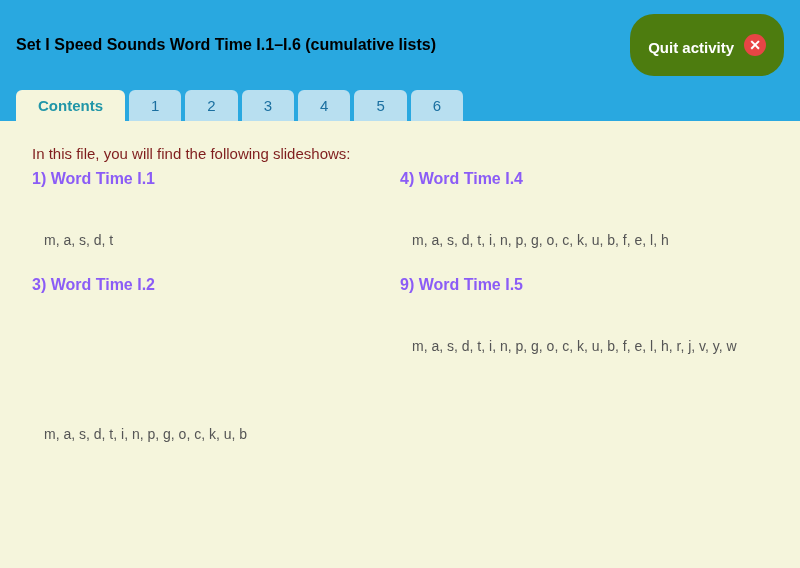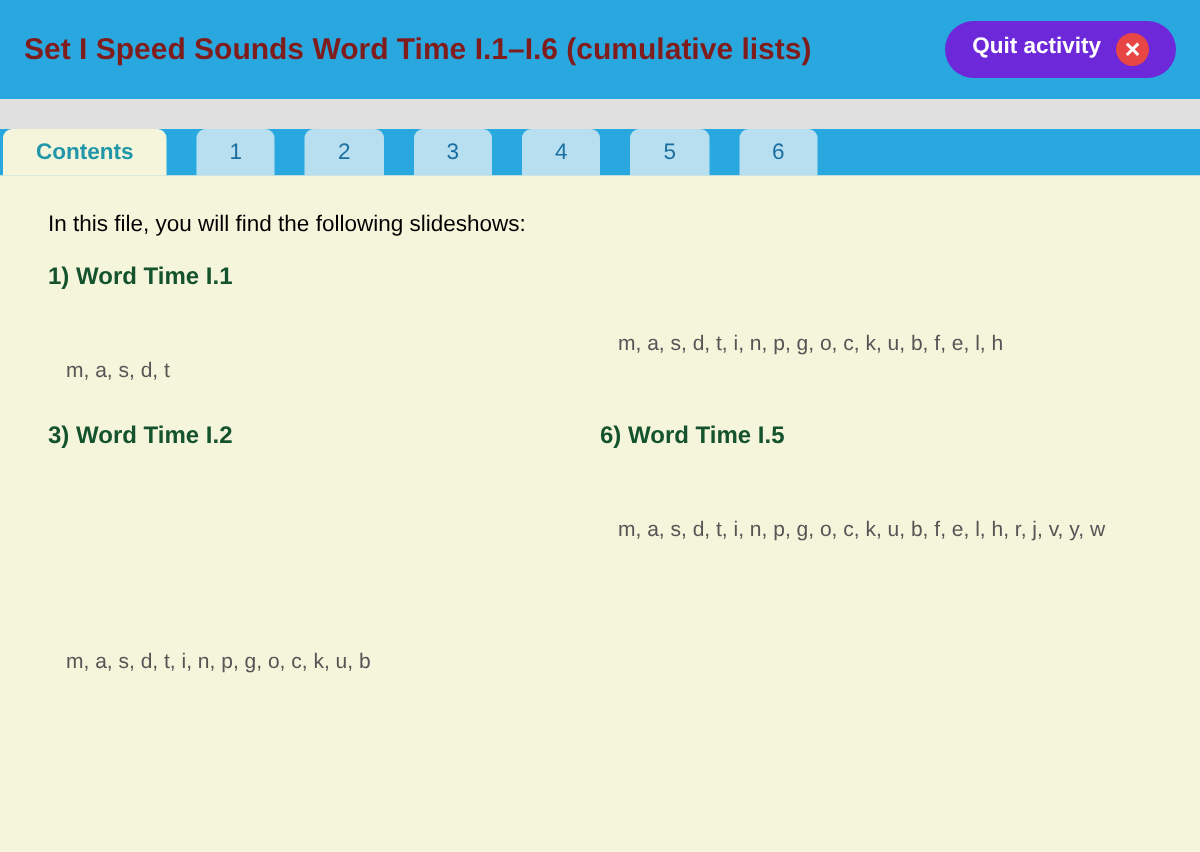--- a/index.html
+++ b/index.html
@@ -18,58 +18,57 @@
     }
     .header {
       background: #29a8e0;
       padding: 14px 16px;
       display: flex;
       align-items: center;
       justify-content: space-between;
       min-height: 60px;
     }
     .header-title {
-      color: #7f1d1d;
-      font-size: 20px;
+      color: #000000;
+      font-size: 16px;
       font-weight: bold;
     }
     .quit-button {
-      background: #6d28d9;
+      background: #4d7c0f;
       border: none;
       border-radius: 24px;
       color: white;
       font-size: 15px;
       font-weight: bold;
-      padding: 8px 18px;
+      padding: 20px 18px;
       cursor: pointer;
       display: flex;
-      align-items: flex-start;
+      align-items: flex-end;
       gap: 10px;
       white-space: nowrap;
     }
     .quit-button .close-x {
       background: #e84545;
       border-radius: 50%;
       width: 22px;
       height: 22px;
       display: flex;
       align-items: center;
       justify-content: center;
       font-size: 14px;
       font-weight: bold;
       color: white;
     }
     .tabs-bar {
       background: #29a8e0;
-      padding: 0 2px;
+      padding: 0 16px;
       display: flex;
       align-items: flex-end;
-      gap: 20px;
+      gap: 4px;
       padding-bottom: 0;
-      margin-top: 20px;
     }
     .tab {
       background: #b8dff0;
       border: none;
       border-radius: 6px 6px 0 0;
       padding: 7px 22px;
       font-size: 15px;
       color: #1a6fa0;
       cursor: pointer;
       font-weight: normal;
@@ -80,36 +79,36 @@
       font-weight: bold;
     }
     .content-area {
       background: #f5f5dc;
       flex: 1;
       padding: 24px 32px;
       overflow-y: auto;
     }
     .intro-text {
       font-size: 15px;
-      color: #000000;
-      margin-bottom: 18px;
+      color: #7f1d1d;
+      margin-bottom: 8px;
     }
     .items-grid {
       display: grid;
       grid-template-columns: 1fr 1fr;
       gap: 0;
     }
     .slide-item {
       margin-bottom: 28px;
       padding-right: 20px;
     }
     .slide-title {
       font-size: 16px;
       font-weight: bold;
-      color: #14532d;
+      color: #8b5cf6;
       margin-bottom: 10px;
     }
     .slide-sounds {
       font-size: 14px;
       color: #555;
       padding-left: 12px;
       margin-top: 44px;
     }
   </style>
 </head>
@@ -139,29 +138,30 @@
     <p class="intro-text">In this file, you will find the following slideshows:</p>
 
     <div class="items-grid">
 
       <div class="slide-item">
         <div class="slide-title">1) Word Time I.1</div>
         <div class="slide-sounds">m, a, s, d, t</div>
       </div>
 
       <div class="slide-item">
+        <div class="slide-title">4) Word Time I.4</div>
         <div class="slide-sounds">m, a, s, d, t, i, n, p, g, o, c, k, u, b, f, e, l, h</div>
       </div>
 
       <div class="slide-item">
         <div class="slide-title">3) Word Time I.2</div>
       </div>
 
       <div class="slide-item">
-        <div class="slide-title">6) Word Time I.5</div>
+        <div class="slide-title">9) Word Time I.5</div>
         <div class="slide-sounds">m, a, s, d, t, i, n, p, g, o, c, k, u, b, f, e, l, h, r, j, v, y, w</div>
       </div>
 
       <div class="slide-item">
         <div class="slide-sounds">m, a, s, d, t, i, n, p, g, o, c, k, u, b</div>
       </div>
 
     </div>
   </div>
 </div>

